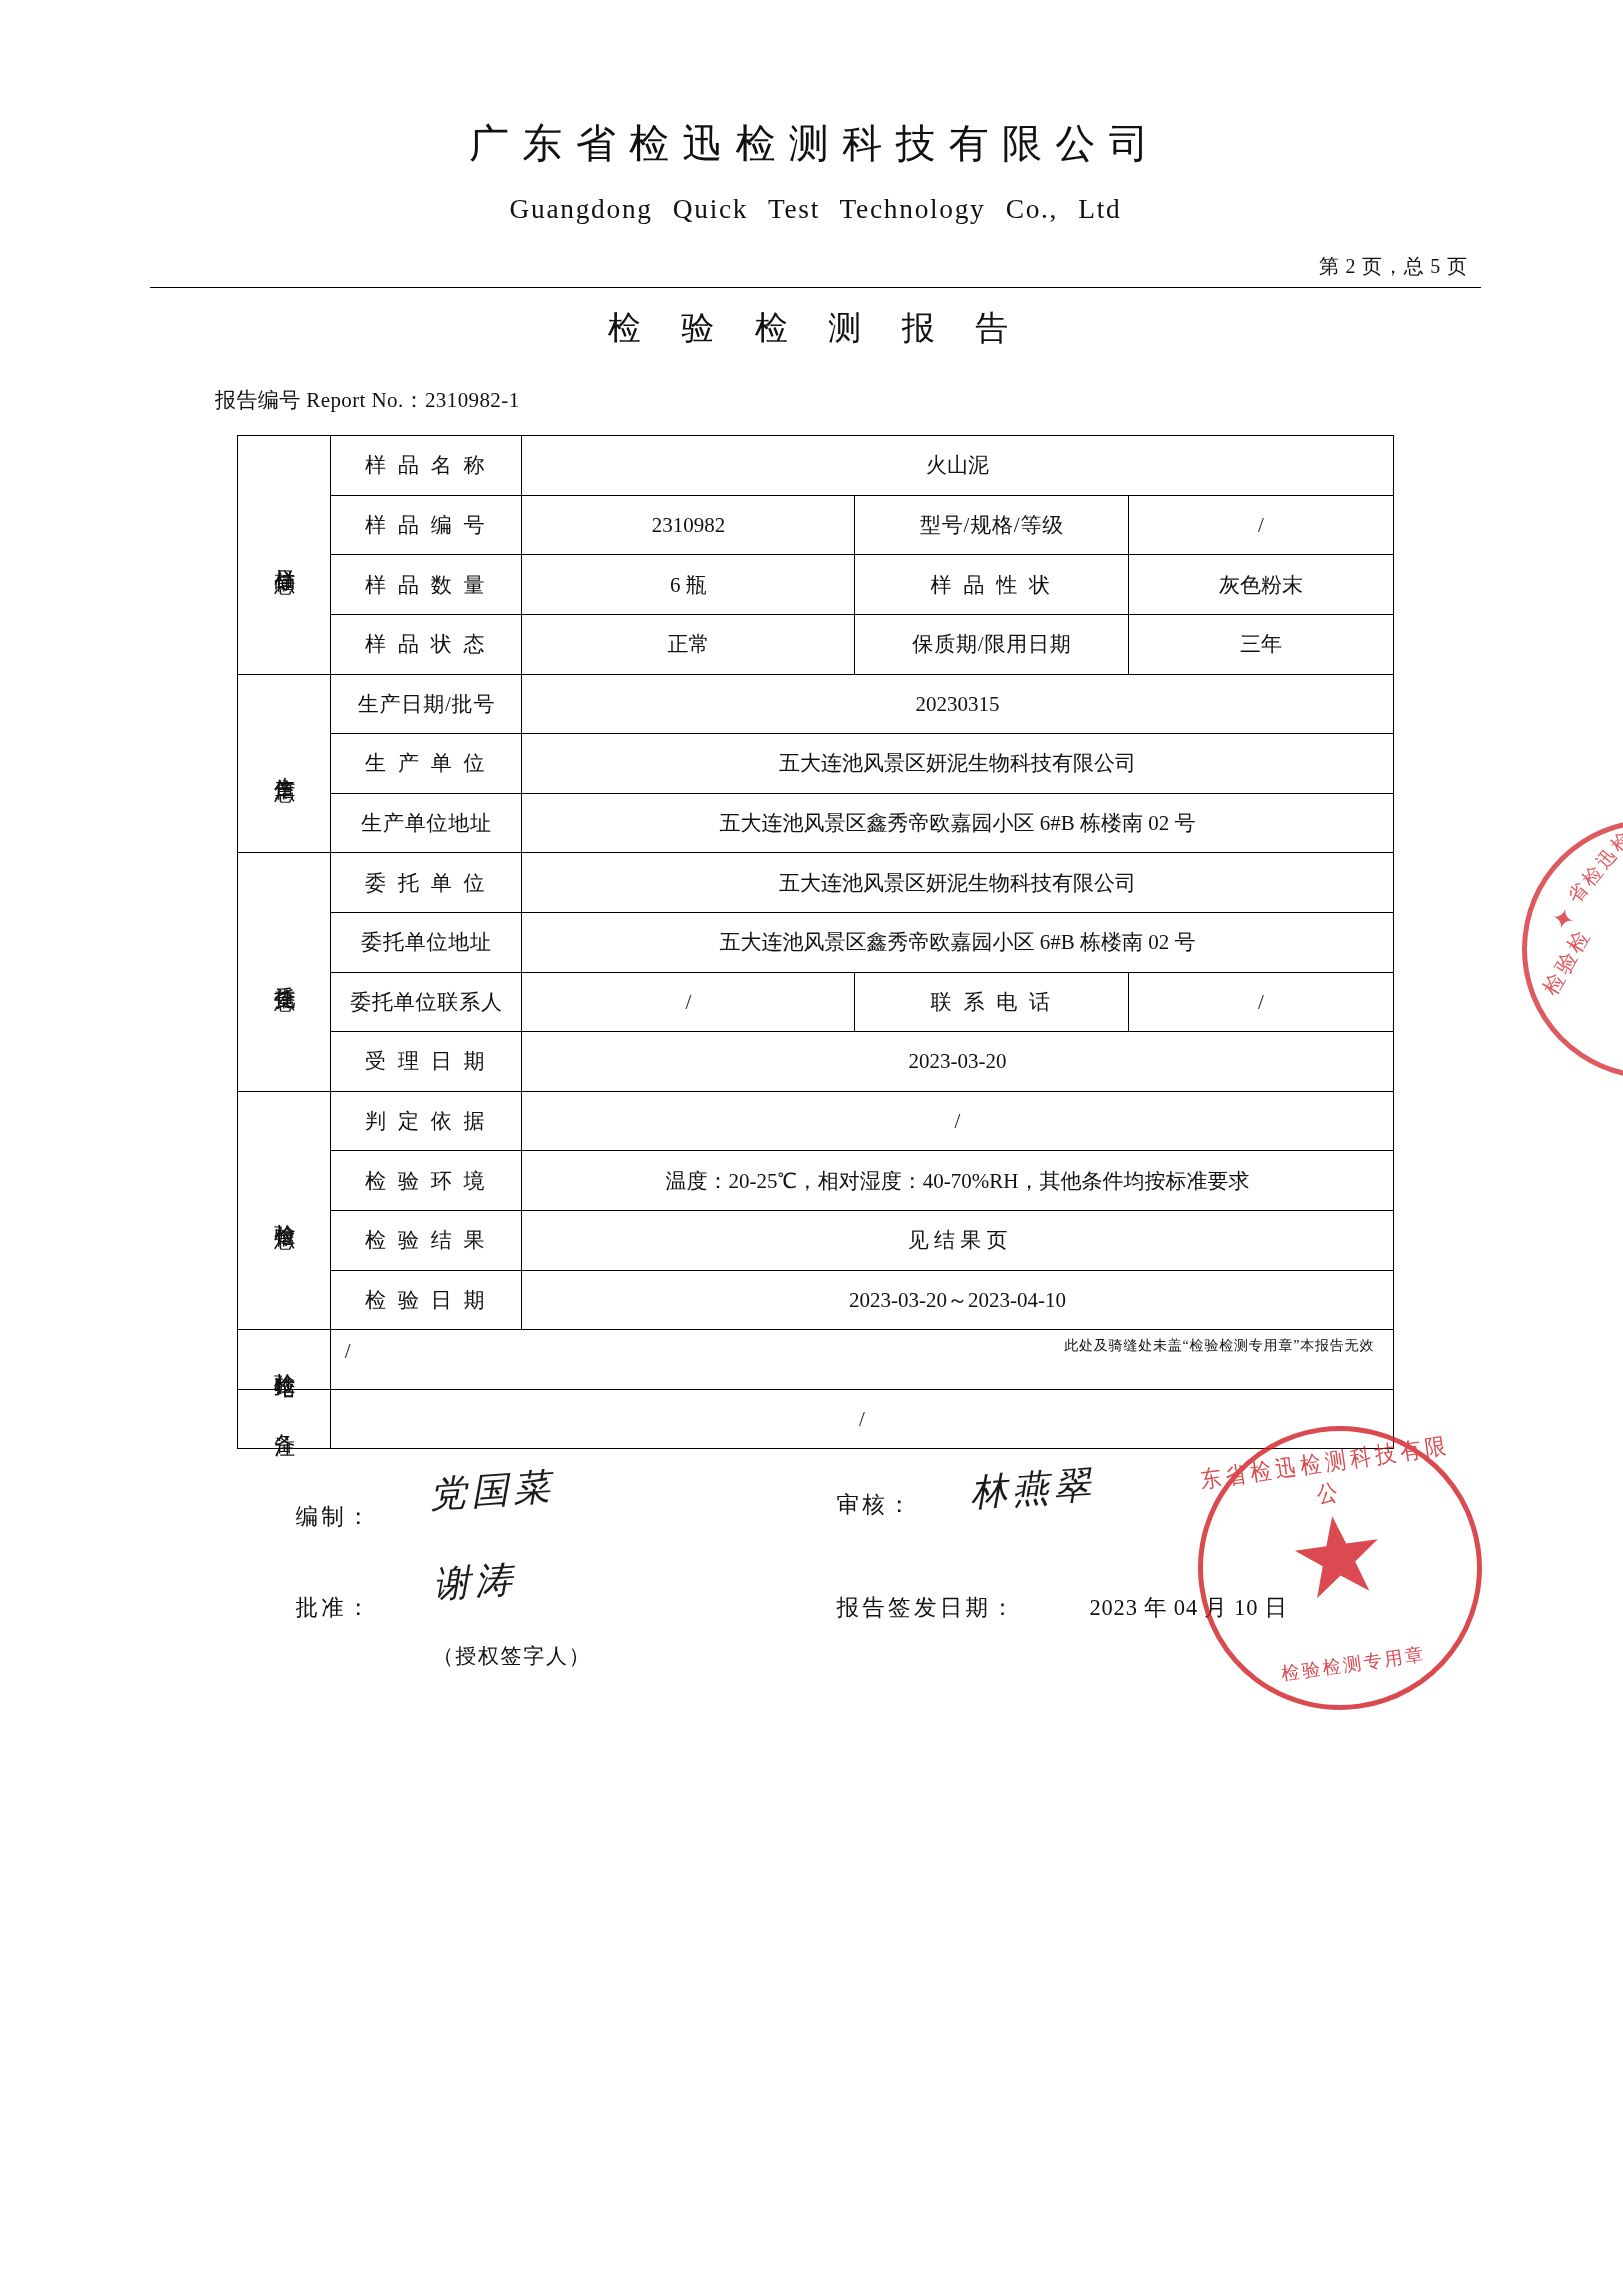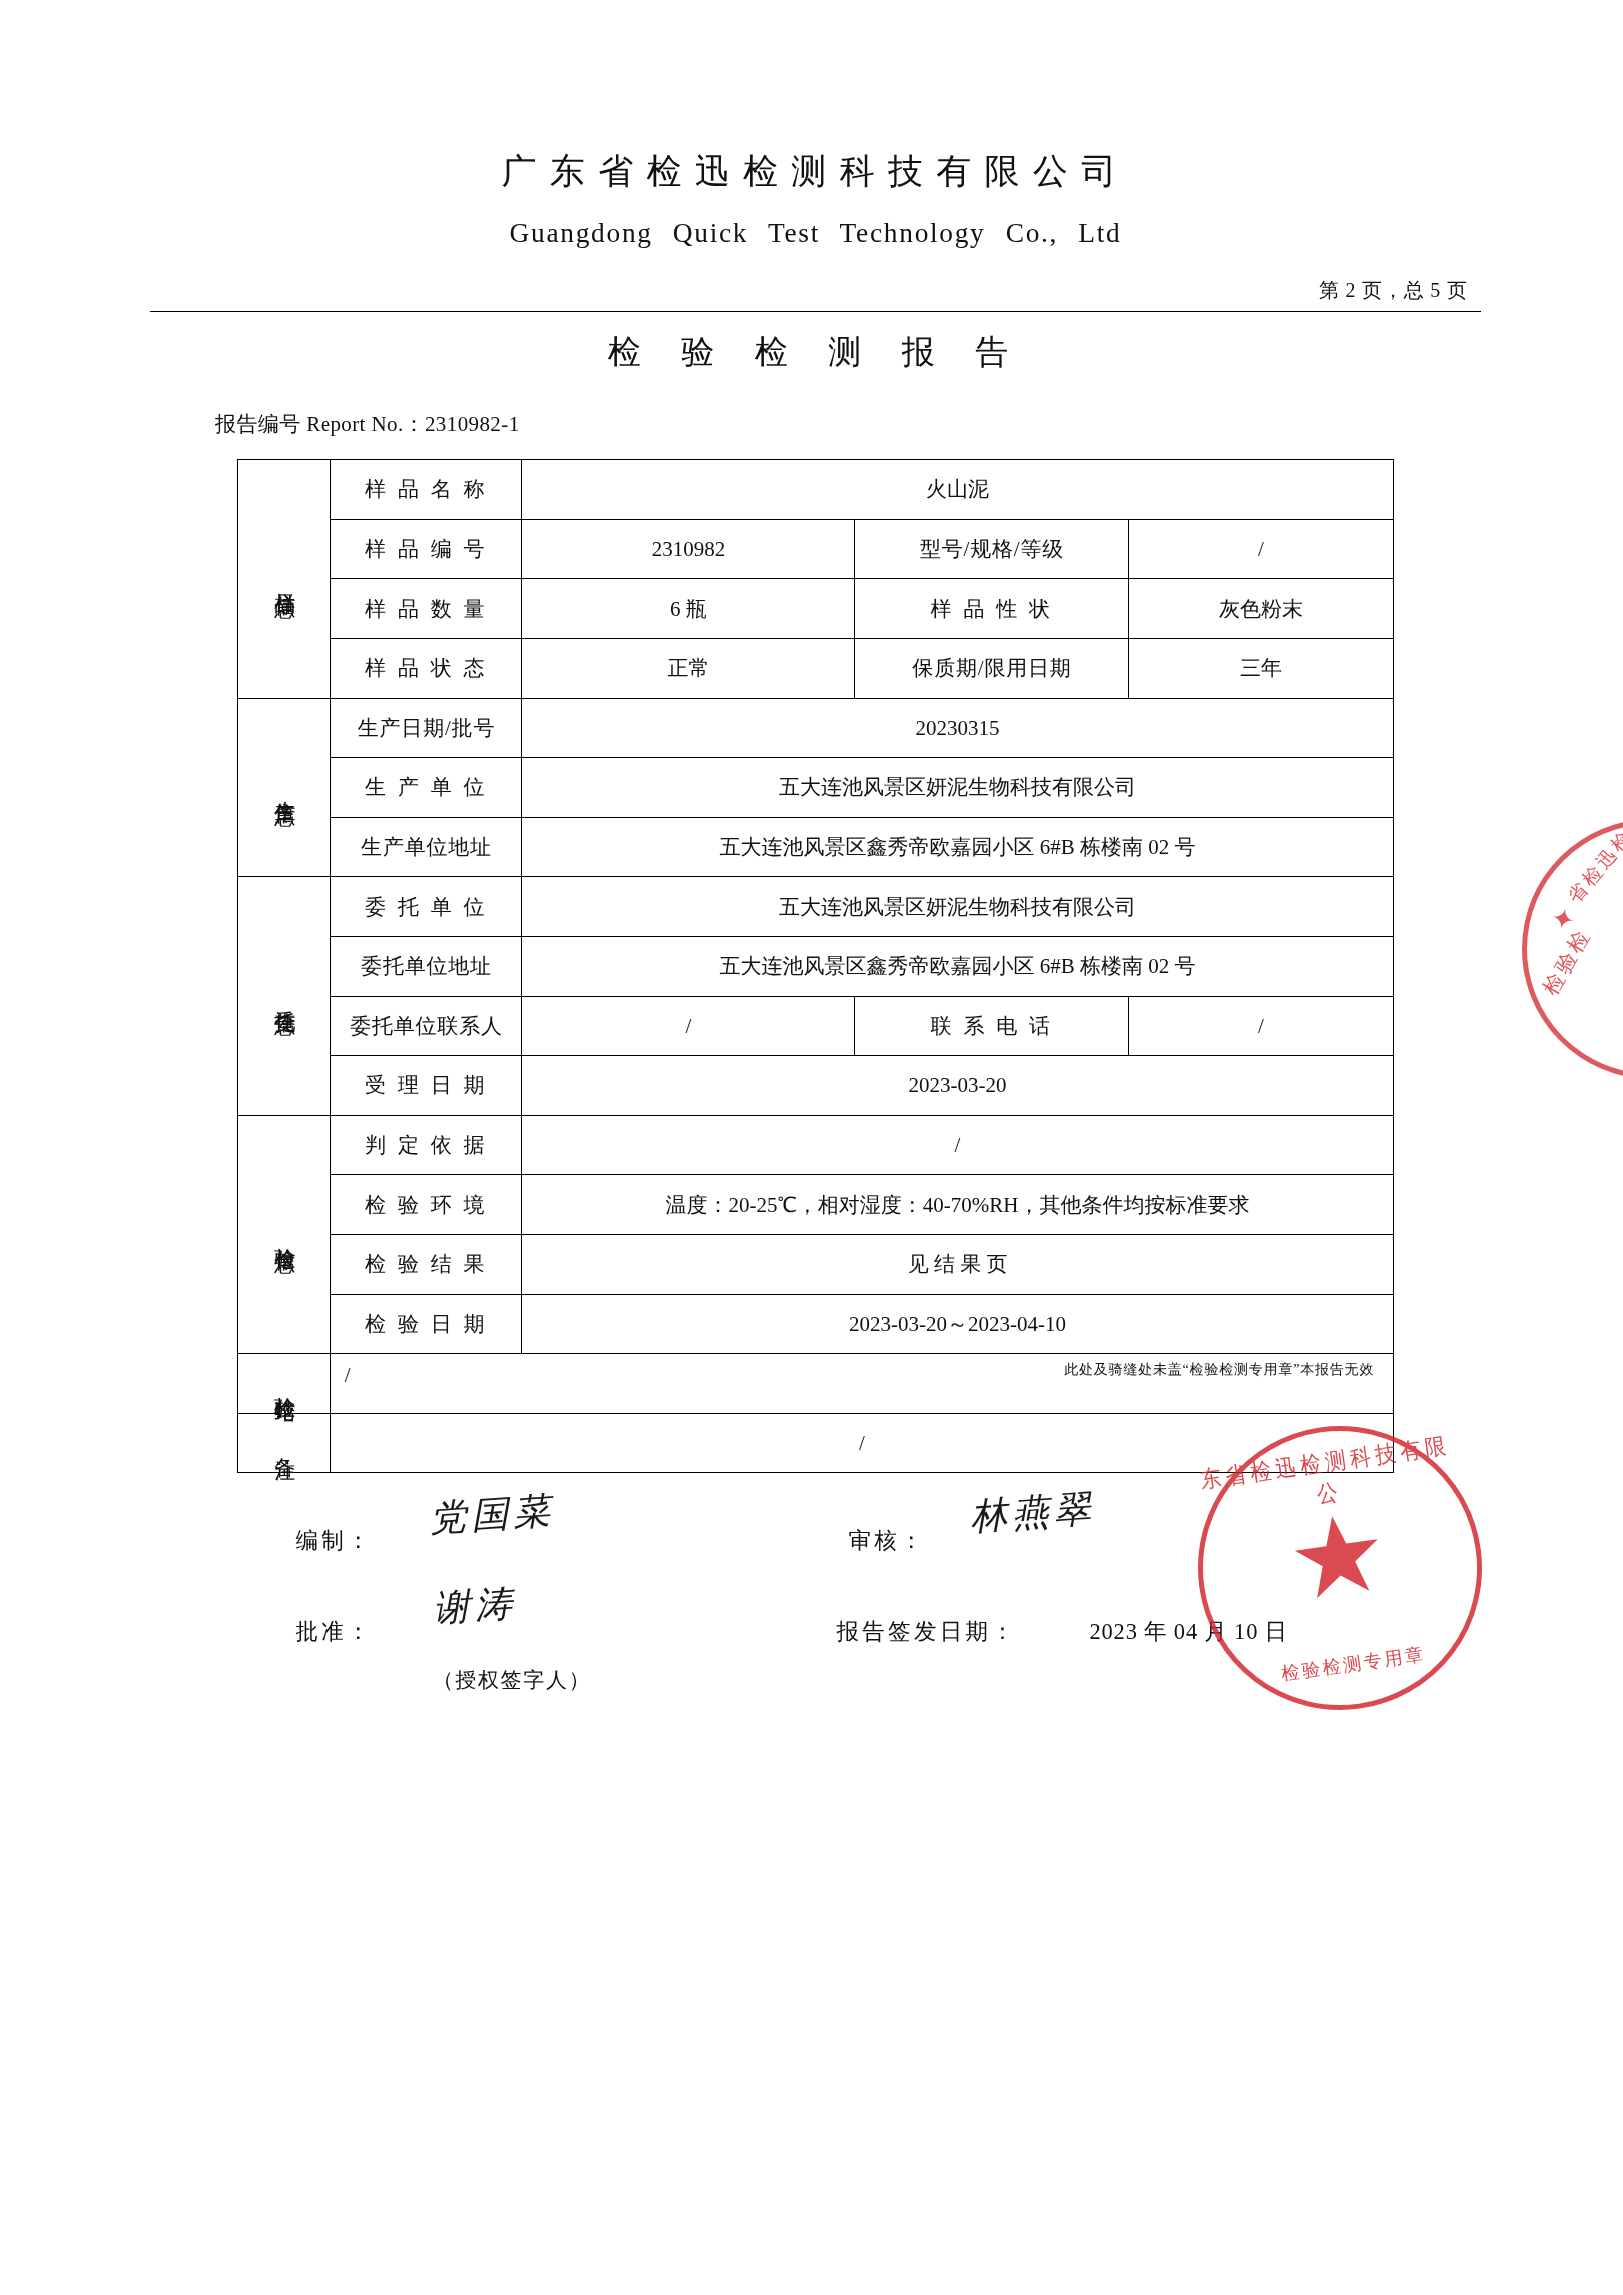--- a/index.html
+++ b/index.html
@@ -25,26 +25,25 @@
   .content {
     position: absolute;
     left: 150px;
     top: 0;
     width: 1331px;
   }
 
   
   .header-cn {
     text-align: center;
-    font-size: 35px;
+    font-size: 40px;
     letter-spacing: 13.3px;
     padding-top: 116px;
     font-family: "DejaVu Serif", serif;
     font-weight: 400;
-    margin-top: 32px;
   }
   .header-en {
     text-align: center;
     font-size: 27.4px;
     letter-spacing: 1.7px;
     margin-top: 23px;
     word-spacing: 11.6px;
     font-family: Liberation Serif, serif;
   }
   .page-no {
@@ -370,21 +369,21 @@
         </tr>
       </tbody>
     </table>
 
     <div class="sign-area">
       <div class="sign-row" style="left:58px; top:52px;">编制：</div>
       <div class="sign-row" style="left:191px; top:16.6px;">
         <span class="sig-script">党国菜</span>
       </div>
 
-      <div class="sign-row" style="left:599px; top:52px;margin-left:12px;">审核：</div>
+      <div class="sign-row" style="left:599px; top:40px;">审核：</div>
       <div class="sign-row" style="left:732px; top:15px;">
         <span class="sig-script">林燕翠</span>
       </div>
 
       <div class="sign-row" style="left:58px; top:143px;">批准：</div>
       <div class="sign-row" style="left:195px; top:108px;">
         <span class="sig-script">谢涛</span>
       </div>
 
       <div class="sign-row" style="left:599px; top:143px;">报告签发日期：</div>

